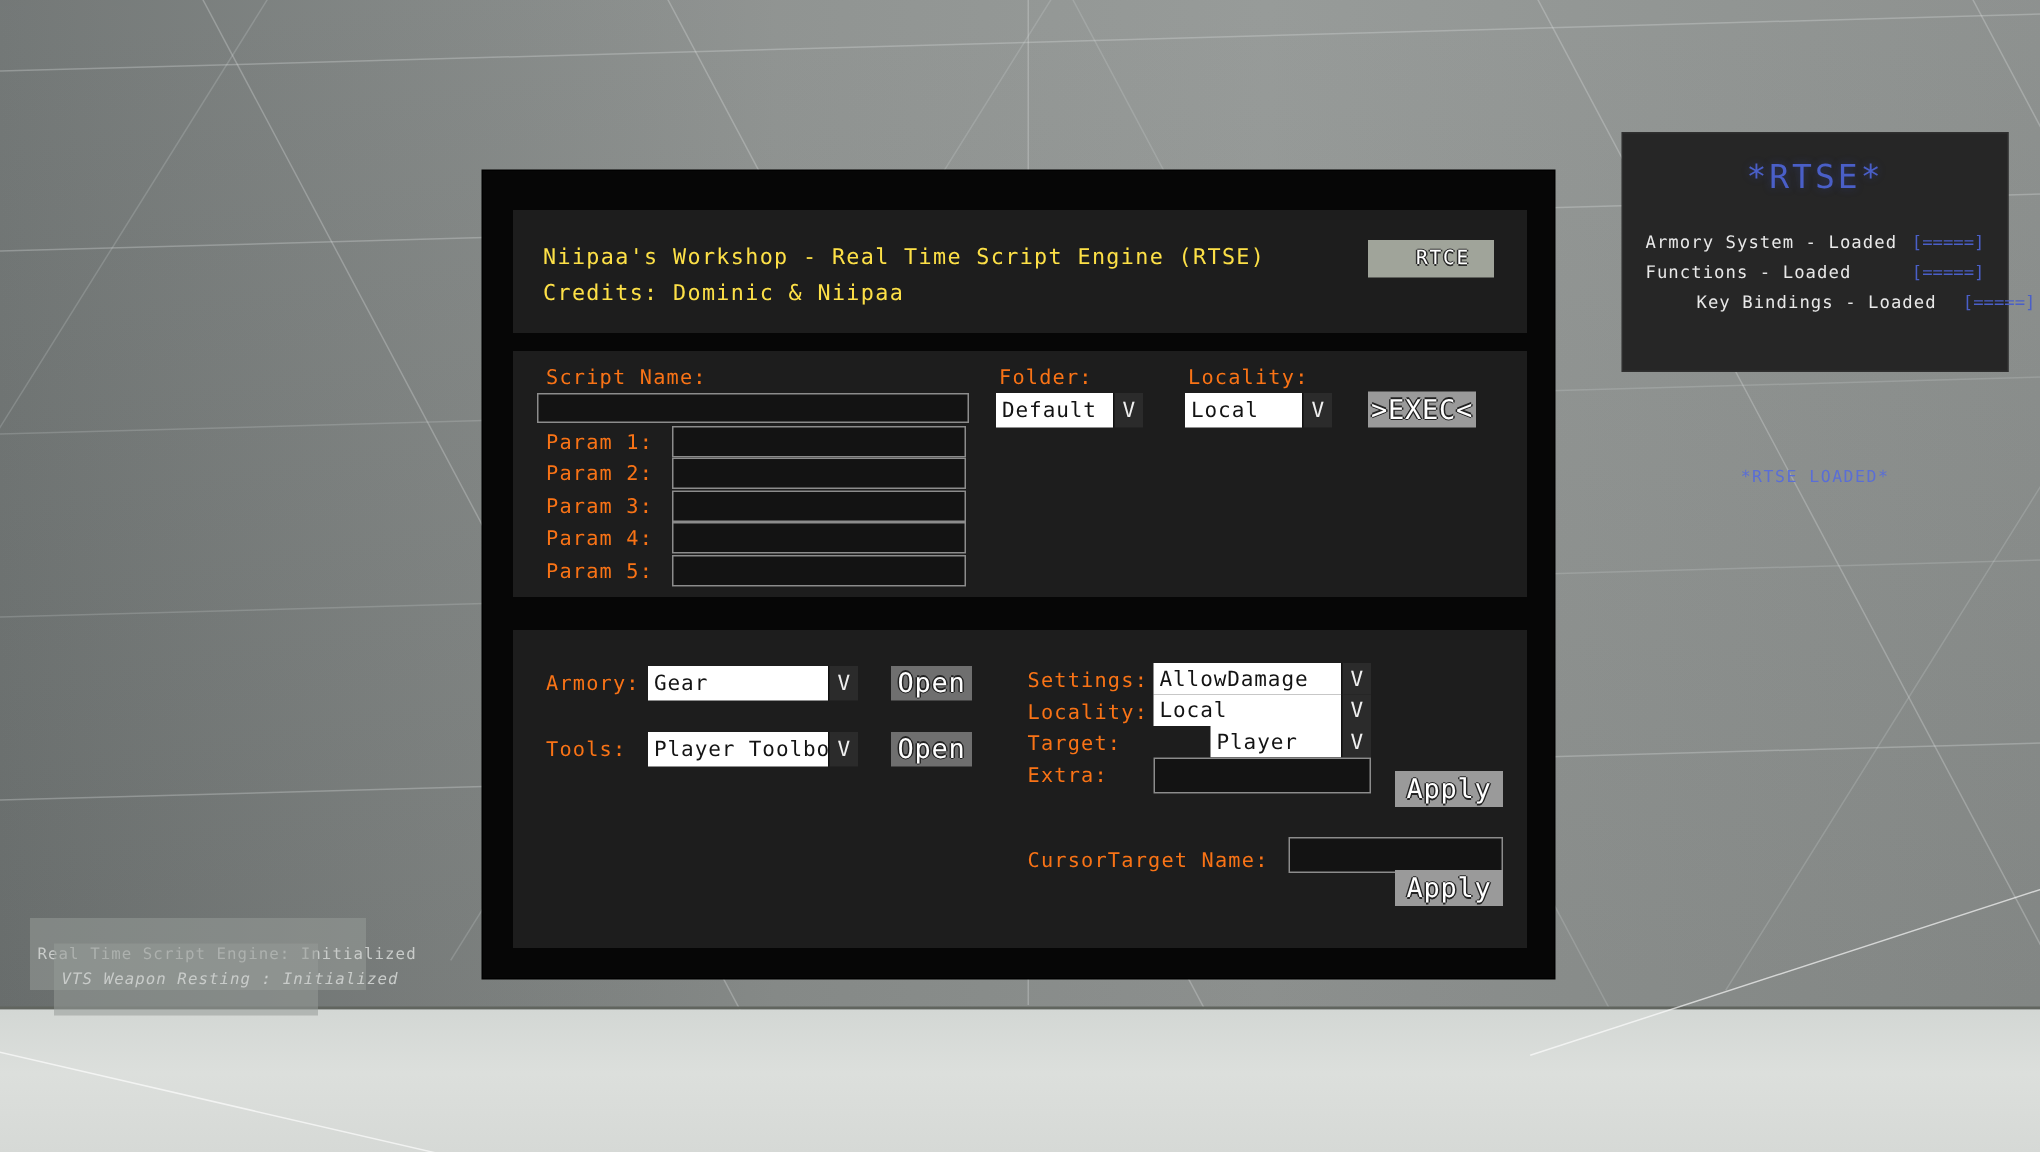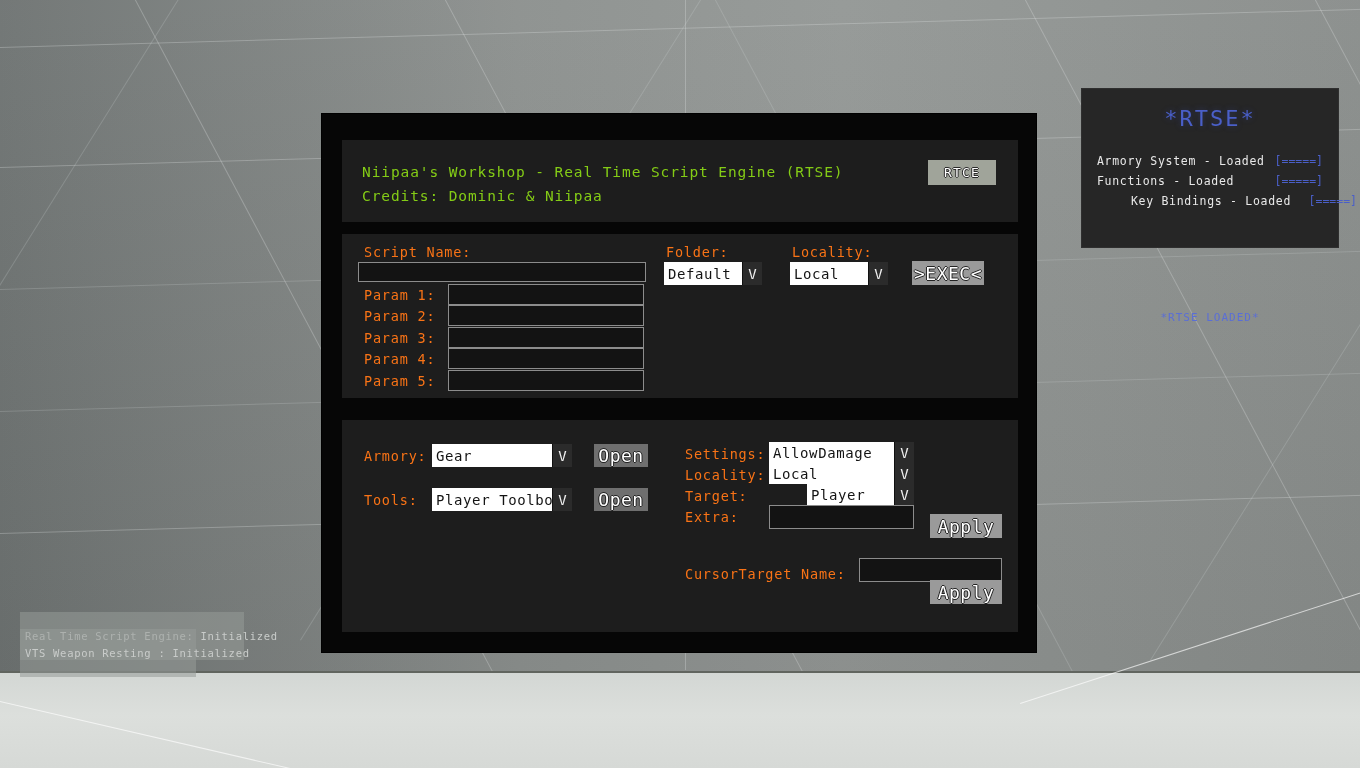--- a/index.html
+++ b/index.html
@@ -67,38 +67,39 @@
     left: 20px;
   }
   #panel-header { top: 26px; width: 676px; height: 82px; }
   #panel-script { top: 120px; width: 676px; height: 164px; }
   #panel-tools  { top: 306px; width: 676px; height: 212px; }
 
   
   #title-block {
     position: absolute;
     left: 20px; top: 20px;
-    color: #84cc16;
+    color: #fde047;
     font-size: 14.5px;
     letter-spacing: 0.9px;
     line-height: 24px;
     white-space: nowrap;
   }
   #rtce-button {
     position: absolute;
     right: 22px; top: 20px;
     width: 68px; height: 25px;
     background: #a0a49a;
     color: #ffffff;
     font-size: 13px;
     letter-spacing: 1.2px;
     display: flex;
     align-items: center;
     justify-content: center;
     text-shadow: -1px 0 #2a2a2a, 1px 0 #2a2a2a, 0 -1px #2a2a2a, 0 1px #2a2a2a;
+    padding-left: 16px;
   }
 
   
   .lbl {
     position: absolute;
     color: #f97316;
     font-size: 13.5px;
     letter-spacing: 0.8px;
     white-space: nowrap;
   }
@@ -335,13 +336,13 @@
   </div>
   <div class="hud-row" style="top:106px;margin-left:34px;">
     <span class="hname">Key Bindings - Loaded</span>
     <span class="hbar">[=====]</span>
   </div>
 
   <div id="hud-footer">*RTSE LOADED*</div>
 </div>
 
 <div class="toast" style="left:20px; top:612px; width:224px;">Real Time Script Engine: Initialized</div>
-<div class="toast" style="left:20px; top:629px; width:176px;">VTS Weapon Resting : Initialized</div>
+<div class="toast" style="left:36px; top:629px; width:176px;font-style:italic;">VTS Weapon Resting : Initialized</div>
 
 </body></html>

